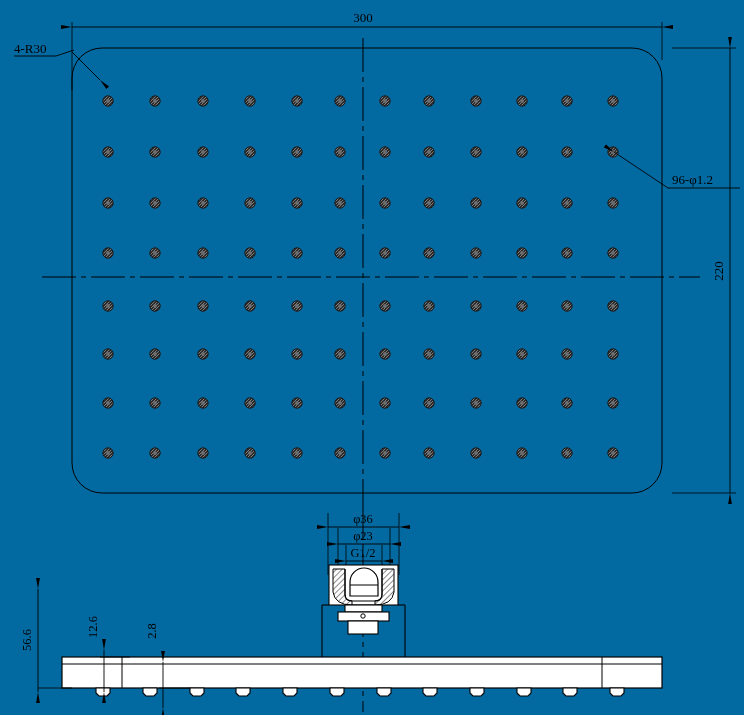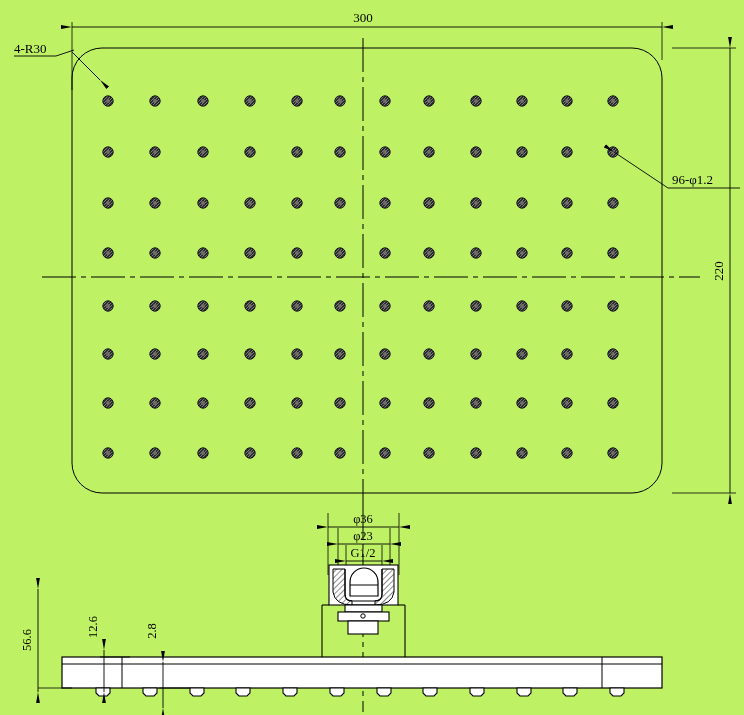--- a/index.html
+++ b/index.html
@@ -1,18 +1,18 @@
 <!DOCTYPE html>
 <html><head>
 <meta charset="utf-8">
 <style>
   html,body{margin:0;padding:0;background:#ffffff;}
   body{width:744px;height:715px;overflow:hidden;
        font-family:"Liberation Serif", serif;}
-  #sheet{position:relative;width:744px;height:715px;background:#bef264;}
+  #sheet{position:relative;width:744px;height:715px;background:#0369a1;}
   svg{display:block;}
   text{font-family:"Liberation Serif", serif;fill:#000;}
 </style>
 </head>
 <body>
 
 <div id="sheet">
 <svg width="744" height="715" viewBox="0 0 744 715">
 
   <defs>

